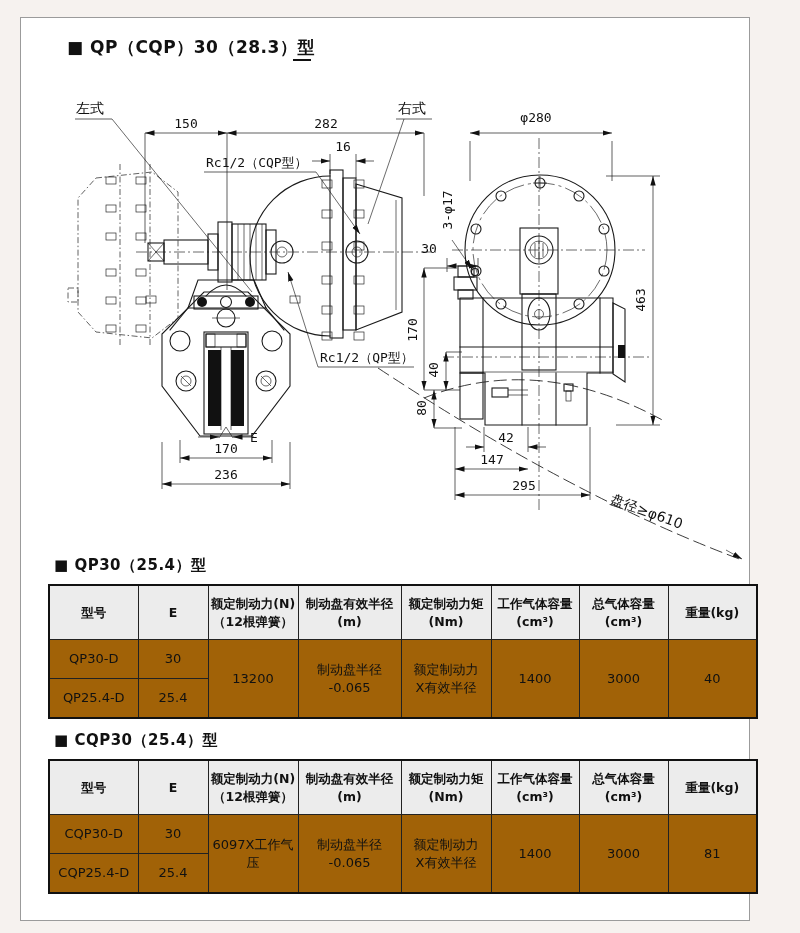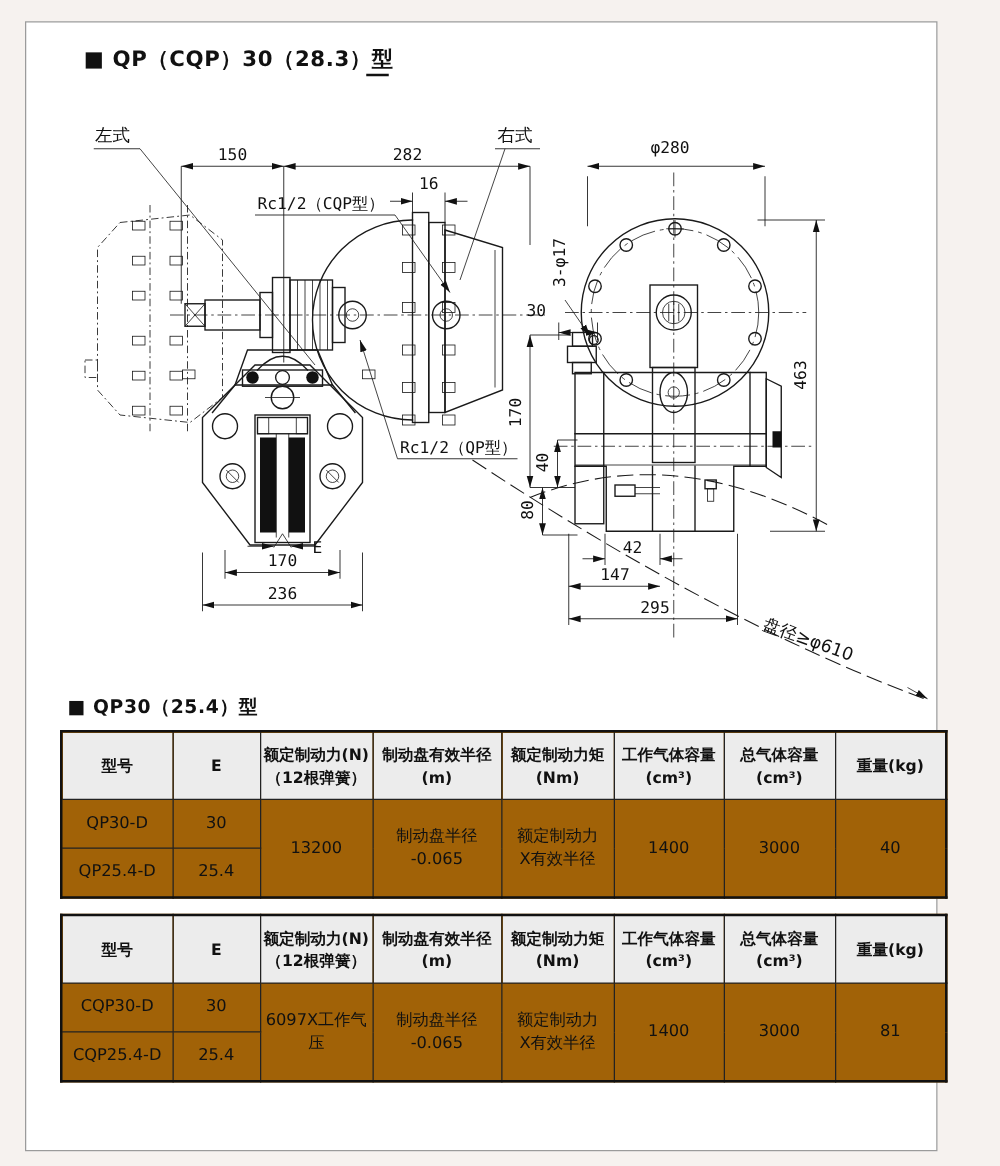--- a/index.html
+++ b/index.html
@@ -369,20 +369,21 @@
     </tr>
     <tr>
       <td>QP25.4-D</td>
       <td>25.4</td>
     </tr>
     </tbody>
   </table>
 </div>
 
 <div class="tblock" style="top:731px">
+  <div class="ttl">■ CQP30（25.4）型</div>
   <table class="spec">
     <colgroup>
       <col style="width:89px">
         <col style="width:70px">
         <col style="width:90px">
         <col style="width:103px">
       <col style="width:90px">
         <col style="width:88px">
         <col style="width:89px">
         <col style="width:89px">

